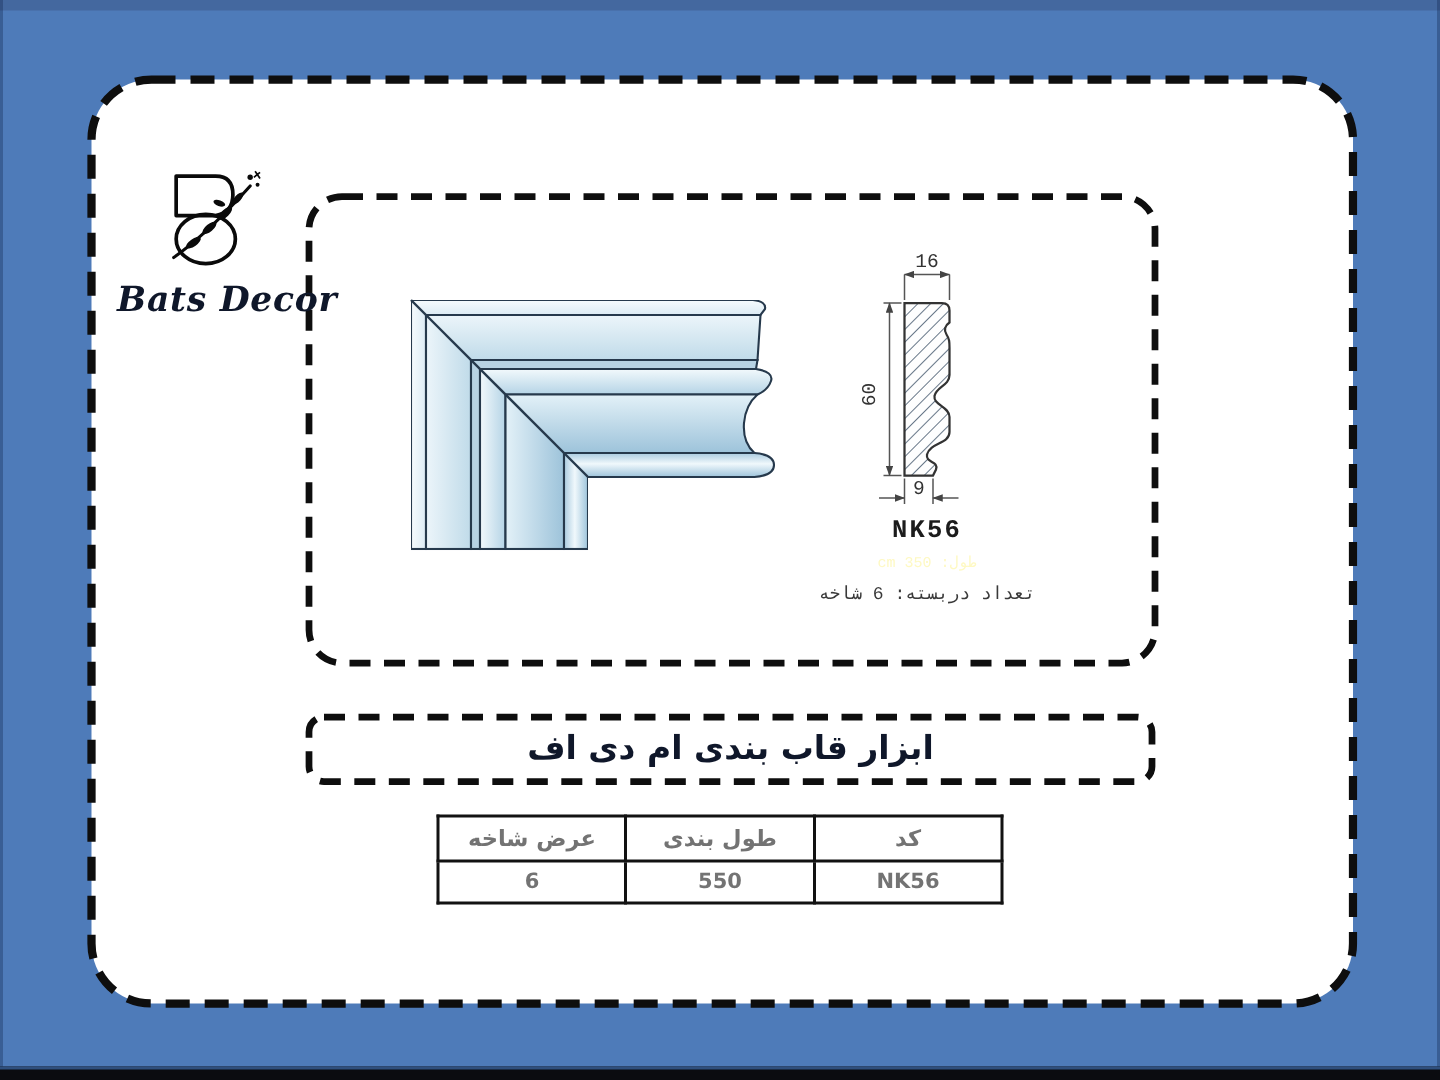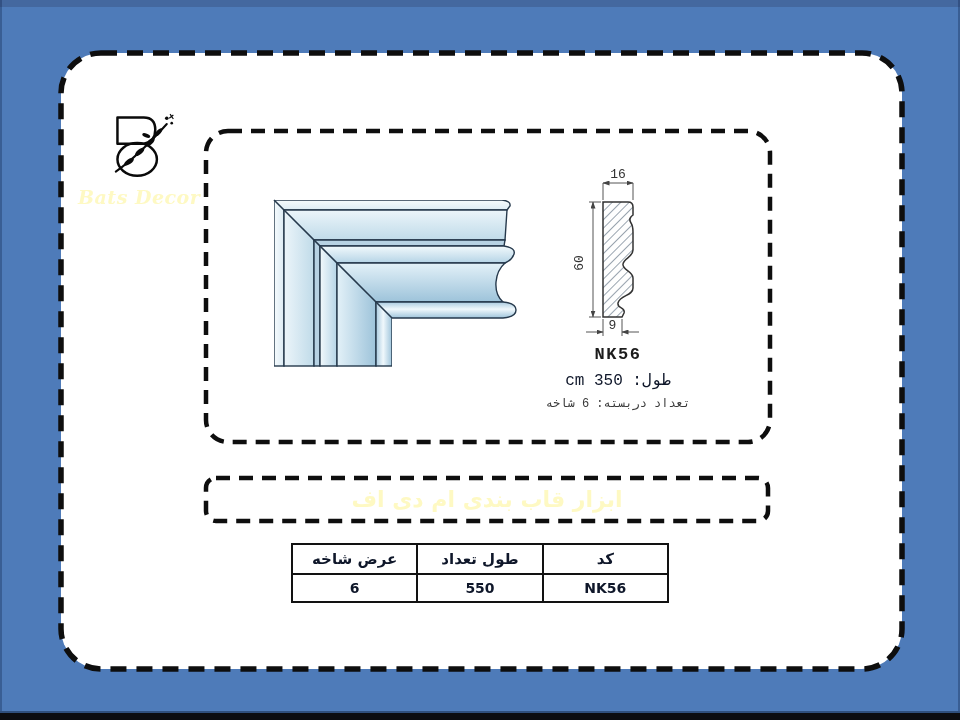--- a/index.html
+++ b/index.html
@@ -14,43 +14,43 @@
   .edge-r{position:absolute;top:0;bottom:0;right:0;width:2px;background:rgba(20,40,80,.35);}
 
   .abs{position:absolute;}
   svg{display:block;}
 
   
   .logo-block{left:78px;top:110px;width:120px;text-align:center;z-index:5;}
   .logo-block svg{margin:0 auto;}
   .logo-text{
     font-family:"DejaVu Serif", serif;font-style:italic;font-weight:bold;
-    font-size:19px;color:#fef9c3;margin-top:2px;letter-spacing:.5px;white-space:nowrap;
+    font-size:23px;color:#0f172a;margin-top:2px;letter-spacing:.5px;white-space:nowrap;
   }
 
   
   .imgbox-content{left:203px;top:128px;width:570px;height:317px;z-index:4;font-family:Liberation Mono, monospace;}
   .drawing-labels{position:absolute;left:330px;top:217px;width:170px;text-align:center;color:#222;}
   .code-label{font-size:17px;font-weight:bold;letter-spacing:1.5px;color:#1c1c1c;}
-  .len-label{direction:rtl;font-size:16px;color:#0f172a;margin-top:6px;}
+  .len-label{direction:rtl;font-size:10px;color:#fef9c3;margin-top:6px;}
   .pack-label{direction:rtl;font-size:12px;color:#3a3a3a;margin-top:6px;}
 
   .titlebar-content{
     left:203px;top:475px;width:568px;height:49px;z-index:4;
     display:flex;align-items:center;justify-content:center;
   }
-  .title-text{direction:rtl;font-size:22px;font-weight:bold;color:#fef9c3;}
+  .title-text{direction:rtl;font-size:22px;font-weight:bold;color:#0f172a;}
 
   table.spec{
     position:absolute;left:291px;top:543px;width:378px;z-index:4;
     border-collapse:collapse;background:#fff;table-layout:fixed;
   }
   table.spec td{
     border:2px solid #121212;text-align:center;vertical-align:middle;
-    font-weight:bold;color:#0f172a;padding:0;
+    font-weight:bold;color:#737373;padding:0;
   }
   table.spec tr.hdr td{height:28px;font-size:15px;direction:rtl;}
   table.spec tr.val td{height:26px;font-size:14px;}
 </style>
 </head>
 <body>
 
 <div class="top-strip"></div>
 <div class="edge-l"></div>
 <div class="edge-r"></div>
@@ -202,21 +202,21 @@
 </div>
 
 <div class="abs titlebar-content">
   <div class="title-text">ابزار قاب بندی ام دی اف</div>
 </div>
 
 <table class="spec">
   <tbody>
       <tr class="hdr">
     <td>عرض شاخه</td>
-    <td>طول تعداد</td>
+    <td>طول بندی</td>
     <td>کد</td>
   </tr>
   <tr class="val">
     <td>6</td>
     <td>550</td>
     <td>NK56</td>
   </tr>
 </tbody>
   </table>
 

